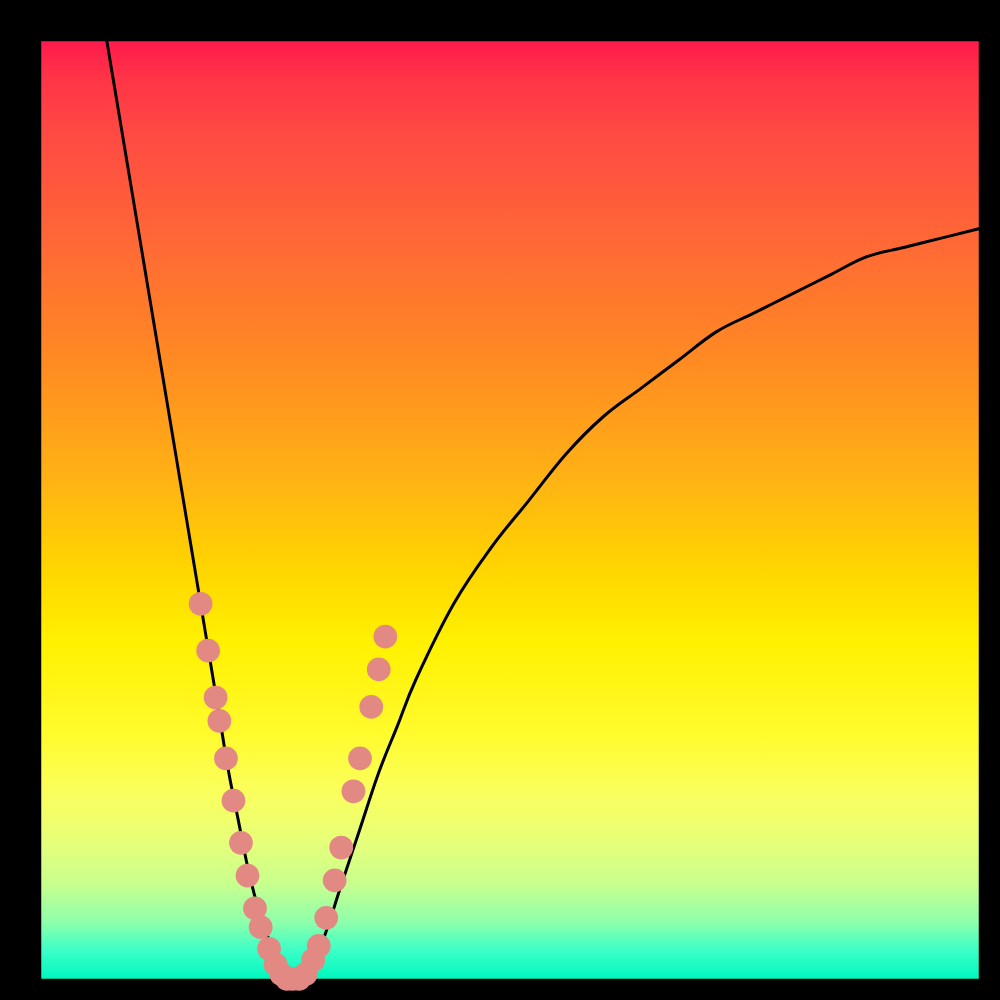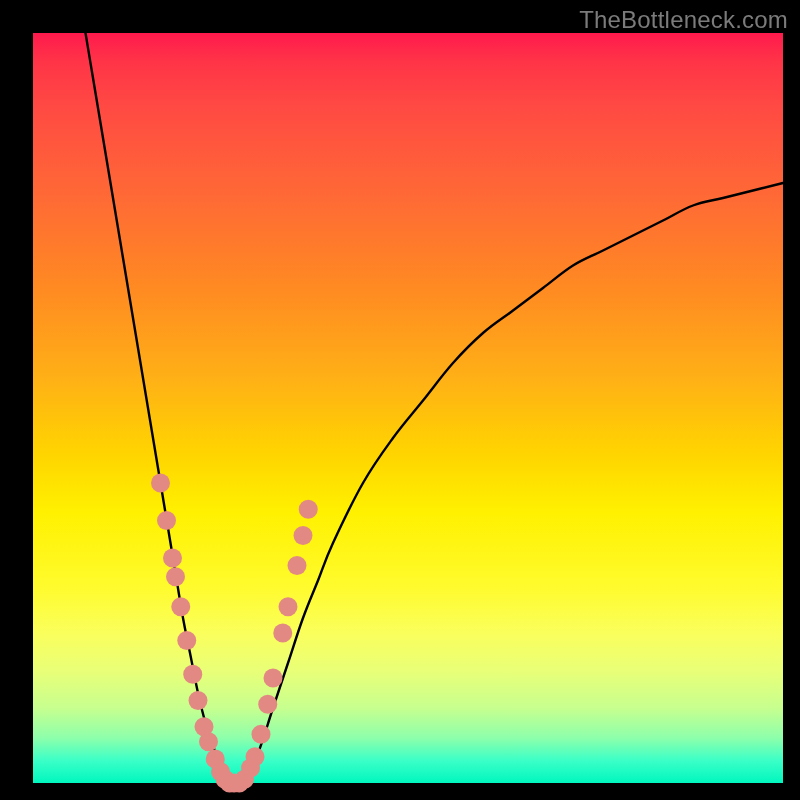--- a/index.html
+++ b/index.html
@@ -58,21 +58,20 @@
     top: 0;
     width: 750px;
     height: 750px;
     overflow: visible;
   }
 </style>
 </head>
 <body>
 
 <div class="frame">
-  <div class="watermark">TheBottleneck.com</div>
   <div class="plot-area">
     <svg class="curve" viewBox="0 0 750 750">
       <g id="svg-lines">
           <path d="M 52.50000000000001 0 C 53.85000000000001 8.1, 57.300000000000004 28.8, 60 45 C 62.699999999999996 61.2, 64.8 73.8, 67.5 90 C 70.2 106.2, 72.3 118.8, 75 135 C 77.7 151.2, 79.8 163.8, 82.5 180 C 85.2 196.2, 87.3 208.8, 90 225 C 92.7 241.2, 94.8 253.79999999999998, 97.5 270 C 100.2 286.2, 102.30000000000001 298.80000000000007, 105.00000000000001 315.00000000000006 C 107.70000000000002 331.20000000000005, 109.8 343.8, 112.5 360 C 115.2 376.2, 117.3 388.8, 120 405 C 122.7 421.2, 124.80000000000001 433.8, 127.50000000000001 450 C 130.20000000000002 466.2, 132.3 478.8, 135 495 C 137.7 511.2, 139.8 523.8, 142.5 540 C 145.2 556.2, 147.3 570.15, 150 585 C 152.7 599.85, 154.8 609, 157.5 622.5 C 160.2 636, 162.3 647.85, 165 660 C 167.7 672.15, 169.8 680.55, 172.5 690 C 175.2 699.45, 177.3 704.4, 180 712.5 C 182.7 720.6, 184.8 728.25, 187.5 735 C 190.2 741.75, 193.65 747.3, 195 750" fill="none" stroke="#000000" stroke-width="2.4" stroke-linecap="round"></path>
           <path d="M 210.00000000000003 750 C 212.70000000000002 744.6, 219.6 733.5, 225 720 C 230.4 706.5, 234.6 691.2, 240 675 C 245.4 658.8, 249.60000000000002 646.2, 255.00000000000003 630 C 260.40000000000003 613.8, 264.6 599.85, 270 585 C 275.4 570.15, 279.6 561, 285 547.5 C 290.4 534, 291.9 527.55, 300 510 C 308.1 492.45, 319.2 468.9, 330 450 C 340.8 431.1, 349.2 419.85, 360 405 C 370.8 390.15, 379.2 381, 390 367.5 C 400.8 354, 409.20000000000005 342.1499999999999, 420.00000000000006 329.99999999999994 C 430.80000000000007 317.84999999999997, 439.2 309.45, 450 300 C 460.8 290.55, 469.2 285.6, 480 277.5 C 490.8 269.4, 499.20000000000005 263.1, 510.00000000000006 255 C 520.8000000000001 246.9, 529.2 239.25, 540 232.5 C 550.8 225.75, 559.2 222.9, 570 217.5 C 580.8 212.1, 589.2 207.9, 600 202.5 C 610.8 197.1, 619.2 192.9, 630 187.5 C 640.8 182.1, 649.2 176.55, 660 172.5 C 670.8 168.45, 679.2 167.7, 690 165 C 700.8 162.3, 709.2 160.2, 720 157.5 C 730.8 154.8, 744.6 151.35, 750 150" fill="none" stroke="#000000" stroke-width="2.4" stroke-linecap="round"></path>
           <path d="M 195 750 C 196.35 750, 199.79999999999998 750, 202.5 750 C 205.20000000000002 750, 208.65000000000003 750, 210.00000000000003 750" fill="none" stroke="#00f7bf" stroke-width="2.4" stroke-linecap="round"></path>
         </g>
       <g id="svg-dots">
           <circle cx="127.50000000000001" cy="450" r="9.5" fill="#e38984"></circle>
           <circle cx="133.50000000000003" cy="487.5" r="9.5" fill="#e38984"></circle>

